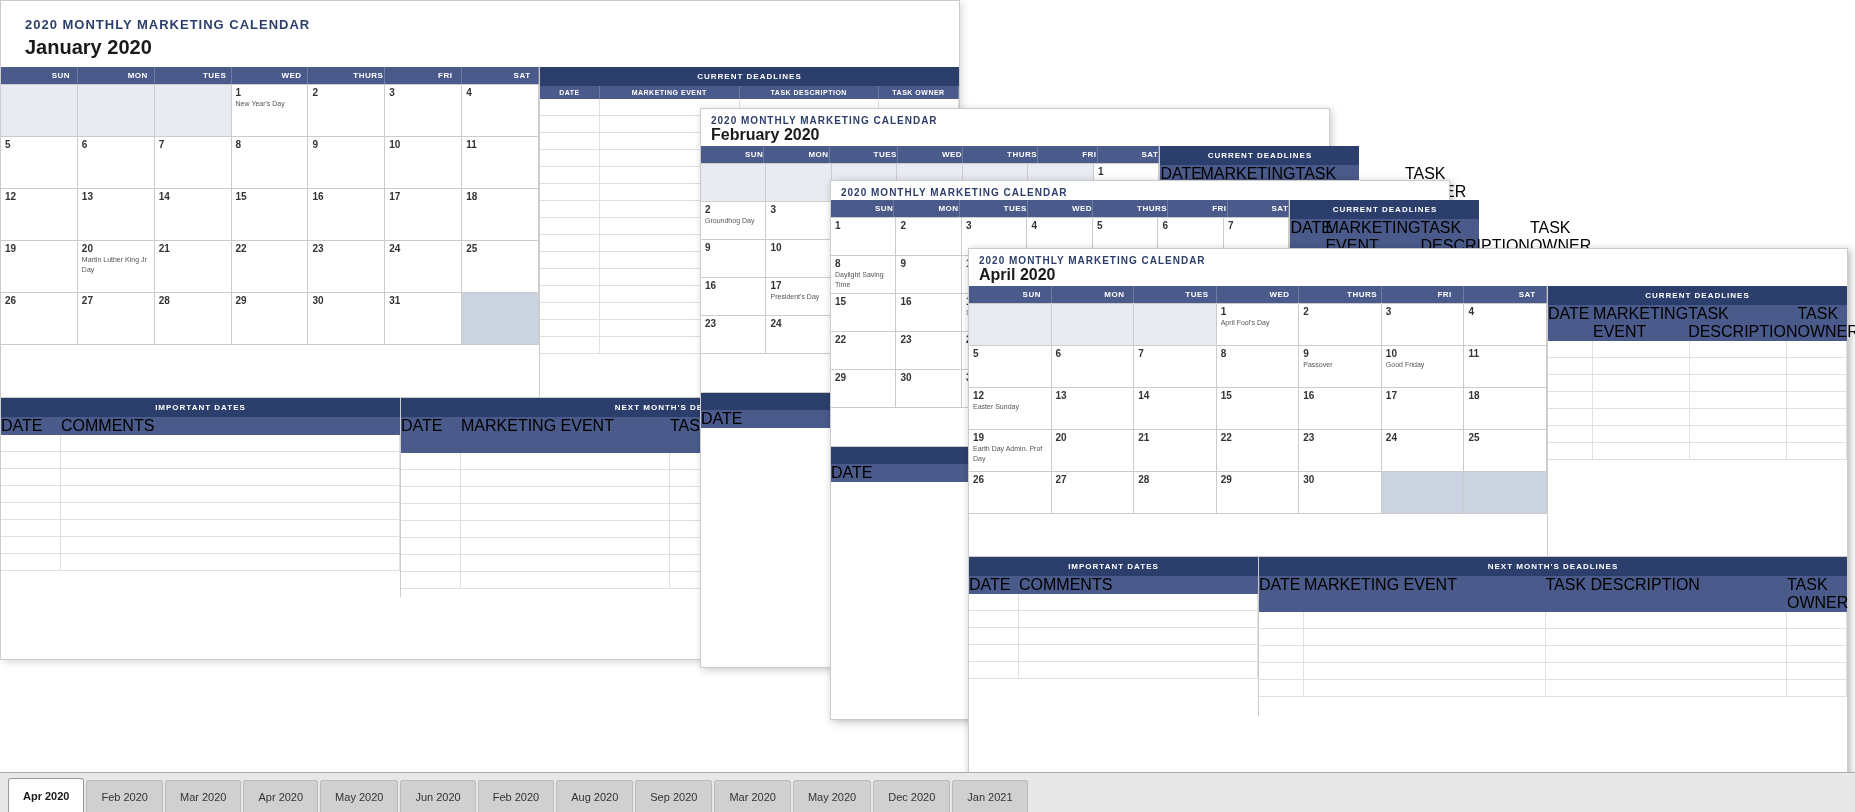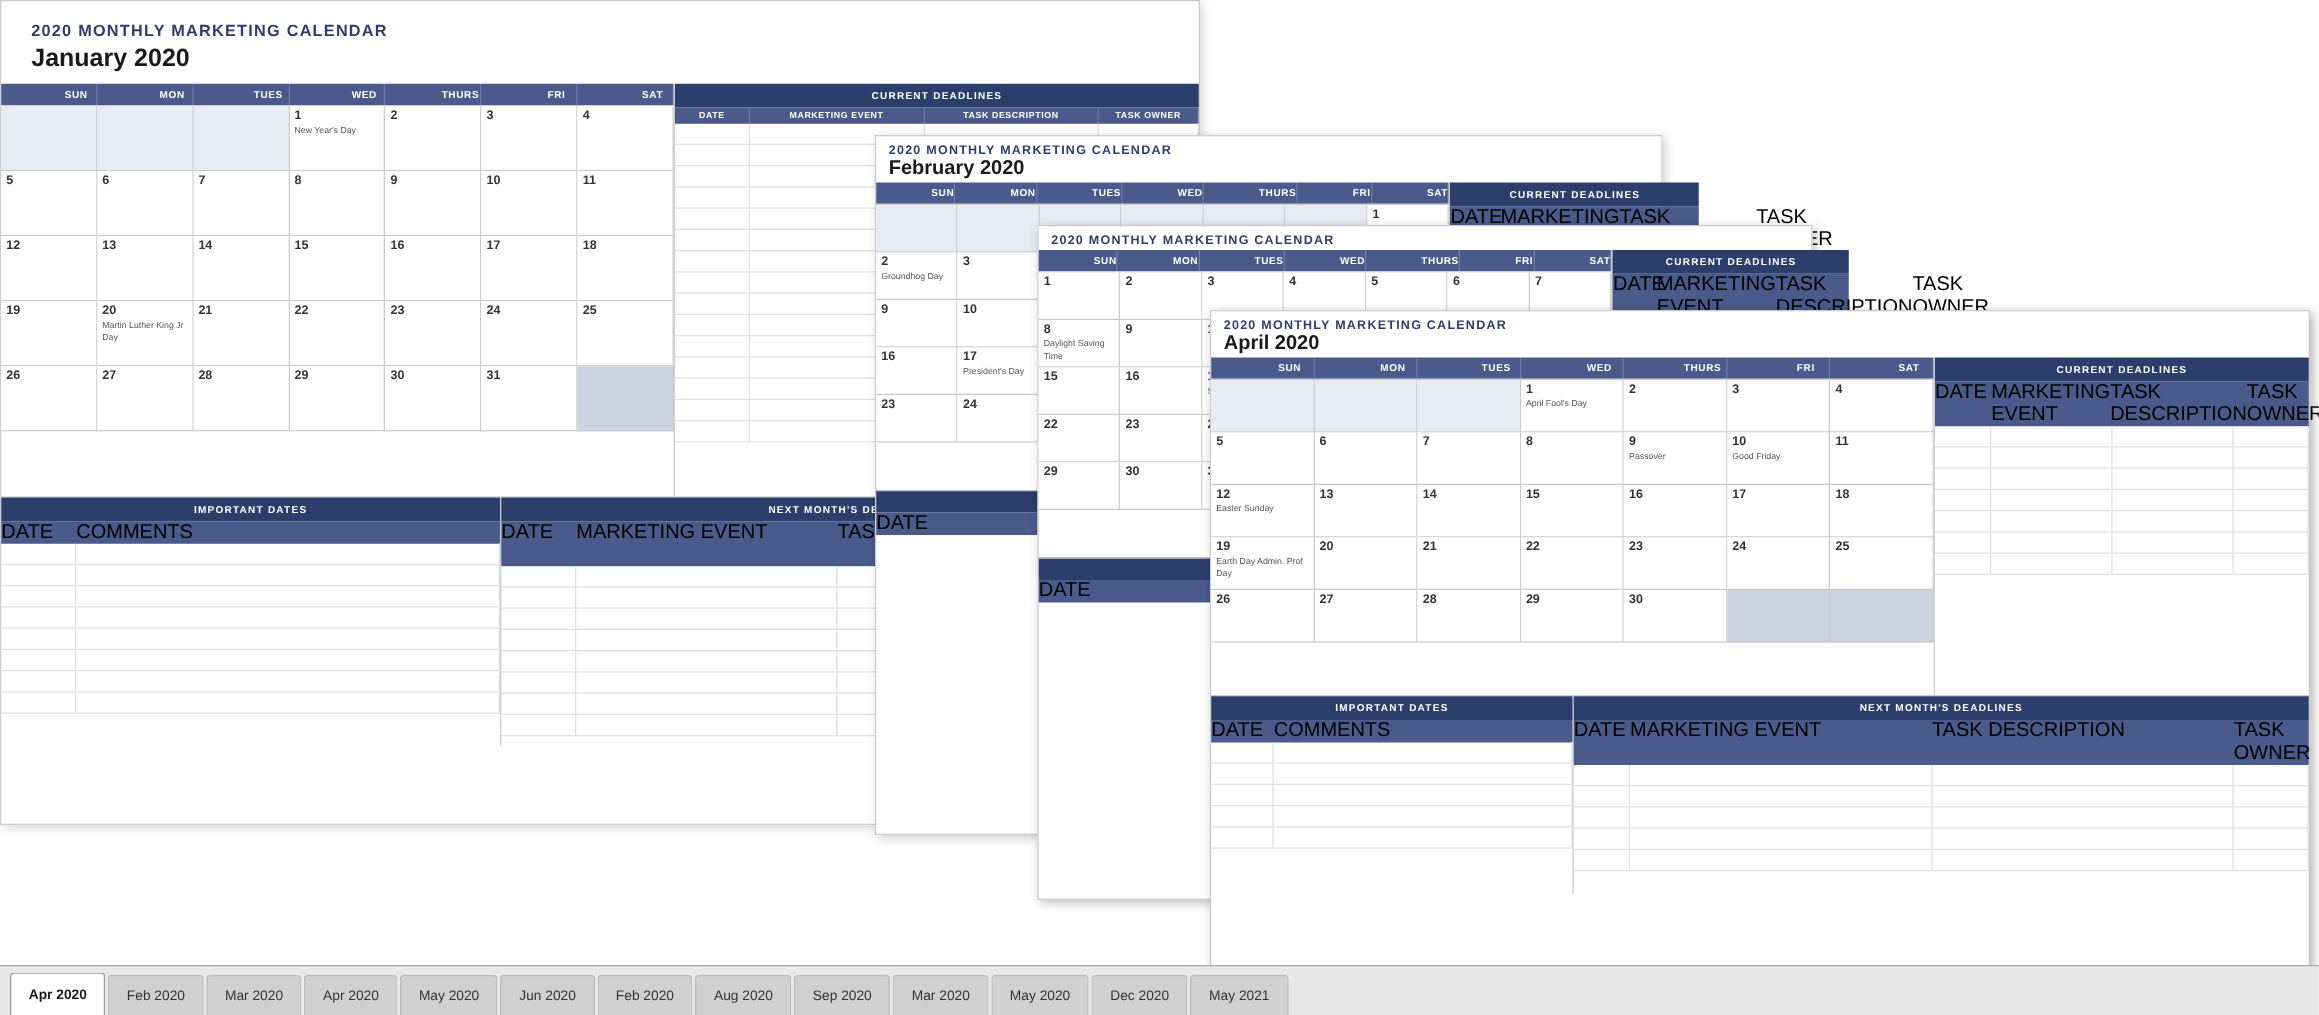--- a/index.html
+++ b/index.html
@@ -1105,14 +1105,14 @@
   <div class="tab">Mar 2020</div>
   <div class="tab">Apr 2020</div>
   <div class="tab">May 2020</div>
   <div class="tab">Jun 2020</div>
   <div class="tab">Feb 2020</div>
   <div class="tab">Aug 2020</div>
   <div class="tab">Sep 2020</div>
   <div class="tab">Mar 2020</div>
   <div class="tab">May 2020</div>
   <div class="tab">Dec 2020</div>
-  <div class="tab">May 2021</div>
+  <div class="tab">Jan 2021</div>
 </div>
 
 </body></html>

